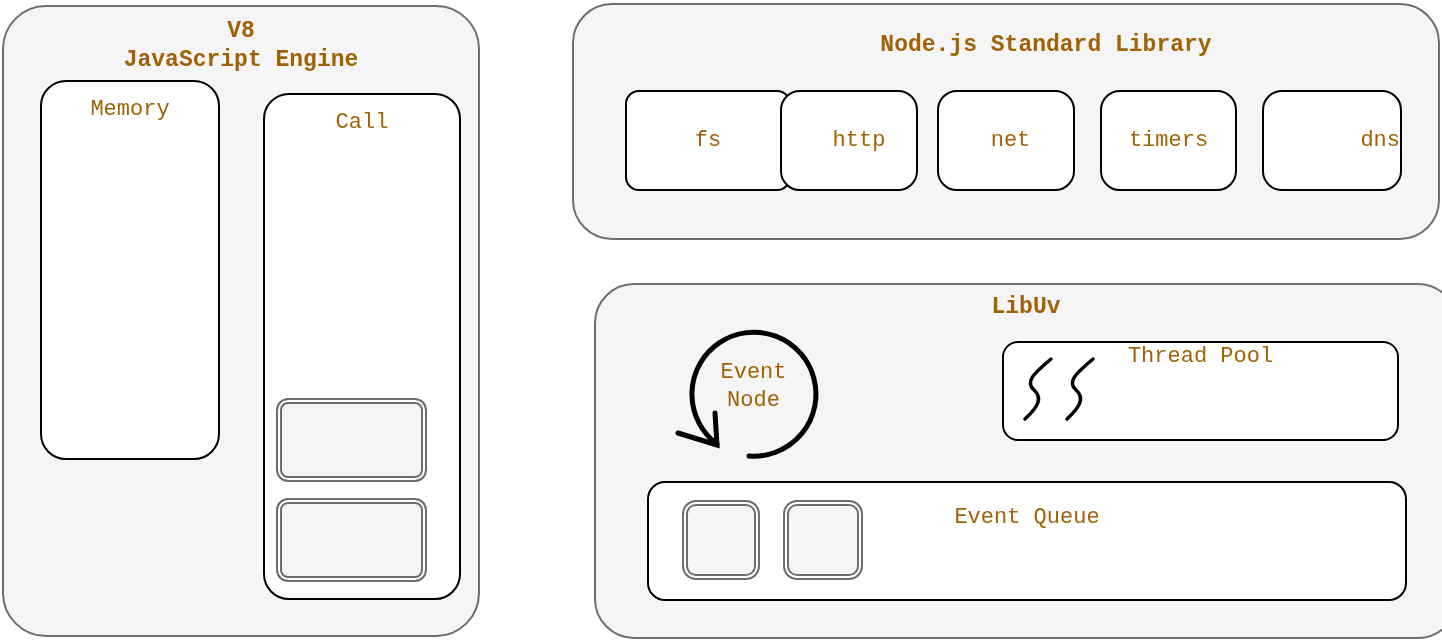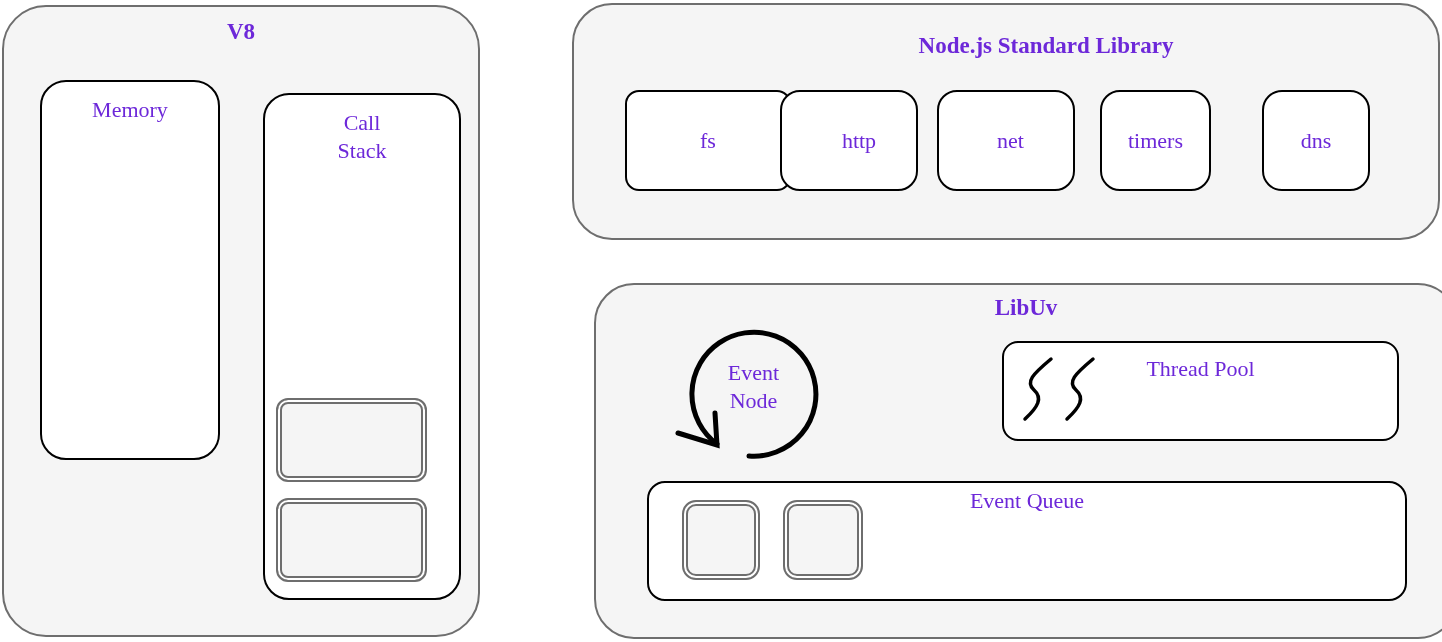--- a/index.html
+++ b/index.html
@@ -1,19 +1,19 @@
 <!DOCTYPE html>
 <html><head>
 <meta charset="utf-8">
 <style>
   html,body { margin:0; padding:0; background:#ffffff; }
   .canvas {
     position:relative; width:1442px; height:642px;
-    font-family:Liberation Serif, serif;
-    color:#6d28d9; background:#ffffff; overflow:hidden;
+    font-family:Liberation Mono, monospace;
+    color:#a16207; background:#ffffff; overflow:hidden;
   }
   .container {
     position:absolute; background:#f5f5f5;
     border:2px solid #6e6e6e; border-radius:44px;
     box-sizing:border-box;
   }
   .group-title {
     position:absolute; left:0; width:100%;
     text-align:center; font-weight:bold; font-size:23px; line-height:29px;
   }
@@ -42,55 +42,55 @@
   svg { display:block; }
 </style>
 </head>
 <body>
 
 <div class="canvas">
 
   <section class="container" style="left:2px; top:5px; width:478px; height:632px;">
     <div class="group-title" style="top:10px;">
       <span>V8</span>
+      <span>JavaScript Engine</span>
     </div>
 
     <div class="box" style="left:36px; top:73px; width:180px; height:380px; border-radius:26px;">
       <div class="box-label pad-top">
         <span>Memory</span>
       </div>
     </div>
 
     <div class="box" style="left:259px; top:86px; width:198px; height:507px; border-radius:26px;">
       <div class="box-label pad-top">
         <span>Call</span>
-        <span>Stack</span>
       </div>
       <div class="frame" style="left:11px; top:303px; width:151px; height:84px; border-radius:12px;"></div>
       <div class="frame" style="left:11px; top:403px; width:151px; height:84px; border-radius:12px;"></div>
     </div>
   </section>
 
   <section class="container" style="left:572px; top:3px; width:868px; height:237px; border-radius:40px;">
     <div class="group-title" style="top:26px;margin-left:40px;">
       <span>Node.js Standard Library</span>
     </div>
     <div class="module-box" style="left:51px;  width:166px;border-radius:14px;">
         <span>fs</span>
       </div>
     <div class="module-box" style="left:206px; width:138px;padding-left:20px;">
         <span>http</span>
       </div>
     <div class="module-box" style="left:363px; width:138px;padding-left:9px;">
         <span>net</span>
       </div>
-    <div class="module-box" style="left:526px; width:111px;">
+    <div class="module-box" style="left:526px; width:137px;">
         <span>timers</span>
       </div>
-    <div class="module-box" style="left:688px; width:108px;">
+    <div class="module-box" style="left:688px; width:140px;justify-content:flex-end;">
         <span>dns</span>
       </div>
   </section>
 
   <section class="container" style="left:594px; top:283px; width:864px; height:356px; border-radius:40px;">
     <div class="group-title" style="top:8px;">
       <span>LibUv</span>
     </div>
 
     <svg class="abs" style="left:75px; top:42px;" width="150" height="140" viewBox="0 0 150 140">
@@ -100,27 +100,27 @@
     <div class="box-label abs" style="left:95px; top:74px; width:125px;">
       <span>Event</span>
       <span>Node</span>
     </div>
 
     <div class="box" style="left:406px; top:56px; width:397px; height:100px; border-radius:16px;">
       <svg class="abs" style="left:17px; top:12px;" width="80" height="70" viewBox="0 0 80 70">
         <path d="M 30 4 C 12 19 4 27 13 35 C 22 43 17 52 4 64" fill="none" stroke="#000" stroke-width="3.5" stroke-linecap="round"></path>
         <path d="M 72 4 C 54 19 46 27 55 35 C 64 43 59 52 46 64" fill="none" stroke="#000" stroke-width="3.5" stroke-linecap="round"></path>
       </svg>
-      <div class="box-label" style="padding-top:12px;">
+      <div class="box-label" style="padding-top:0;">
         <span>Thread Pool</span>
       </div>
     </div>
 
     <div class="box" style="left:51px; top:196px; width:760px; height:120px; border-radius:18px;">
-      <div class="box-label" style="padding-top:4px;">
+      <div class="box-label" style="padding-top:21px;">
         <span>Event Queue</span>
       </div>
       <div class="frame" style="left:33px;  top:17px; width:78px; height:80px; border-radius:14px;"></div>
       <div class="frame" style="left:134px; top:17px; width:80px; height:80px; border-radius:14px;"></div>
     </div>
   </section>
 
 </div>
 
 </body></html>

